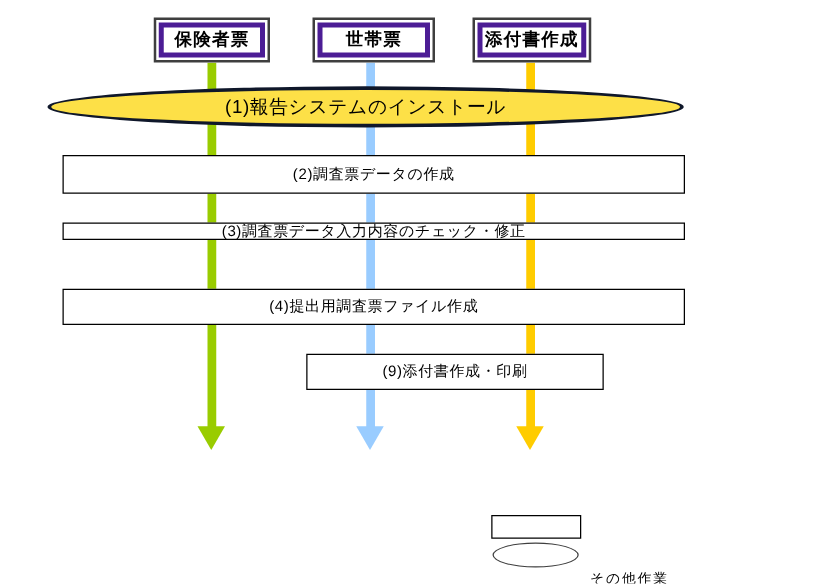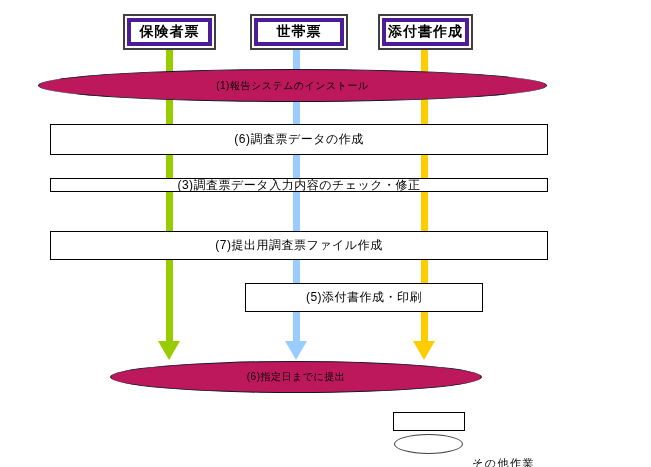--- a/index.html
+++ b/index.html
@@ -24,23 +24,23 @@
     border-left:11px solid transparent;border-right:11px solid transparent;
     border-top:19px solid #000;
   }
   
   .proc-rect{
     position:absolute;background:#fff;border:1px solid #000;box-sizing:border-box;
     display:flex;align-items:center;justify-content:center;font-size:12px;
     letter-spacing:0.5px;z-index:1;
   }
   .proc-ellipse{
-    position:absolute;background:#be185d;border:1px solid #0f172a;border-radius:50%;
+    position:absolute;background:#fde047;border:3px solid #0f172a;border-radius:50%;
     box-sizing:border-box;display:flex;align-items:center;justify-content:center;
-    font-size:10px;letter-spacing:0.5px;z-index:1;
+    font-size:15px;letter-spacing:0.5px;z-index:1;
   }
   
   .legend-rect{
     position:absolute;left:393px;top:412px;width:72px;height:19px;
     border:1px solid #000;background:#fff;box-sizing:border-box;z-index:1;
   }
   .legend-ellipse{
     position:absolute;left:394px;top:434px;width:69px;height:20px;
     border:1px solid #3f3f3f;border-radius:50%;background:#fff;box-sizing:border-box;z-index:1;
   }
@@ -67,27 +67,26 @@
   </div>
   <div class="top-box" style="left:250px;width:98px">
     <div class="inner">世帯票</div>
   </div>
   <div class="top-box" style="left:378px;width:95px">
     <div class="inner">添付書作成</div>
   </div>
 
   <div class="proc-ellipse" style="left:38px;top:69px;width:509px;height:33px">(1)報告システムのインストール</div>
 
-  <div class="proc-rect" style="left:50px;top:124px;width:498px;height:31px">(6)調査票データの作成</div>
+  <div class="proc-rect" style="left:50px;top:124px;width:498px;height:31px">(2)調査票データの作成</div>
 
   <div class="proc-rect" style="left:50px;top:178px;width:498px;height:14px">(3)調査票データ入力内容のチェック・修正</div>
 
-  <div class="proc-rect" style="left:50px;top:231px;width:498px;height:29px">(7)提出用調査票ファイル作成</div>
+  <div class="proc-rect" style="left:50px;top:231px;width:498px;height:29px">(4)提出用調査票ファイル作成</div>
 
-  <div class="proc-rect" style="left:245px;top:283px;width:238px;height:29px">(5)添付書作成・印刷</div>
+  <div class="proc-rect" style="left:245px;top:283px;width:238px;height:29px">(9)添付書作成・印刷</div>
 
-  <div class="proc-ellipse" style="left:110px;top:361px;width:372px;height:32px">(6)指定日までに提出</div>
 
   <div class="legend-rect"></div>
   <div class="legend-ellipse"></div>
   <div class="legend-label" style="top:454px">その他作業</div>
 
 </div>
 
 </body></html>

